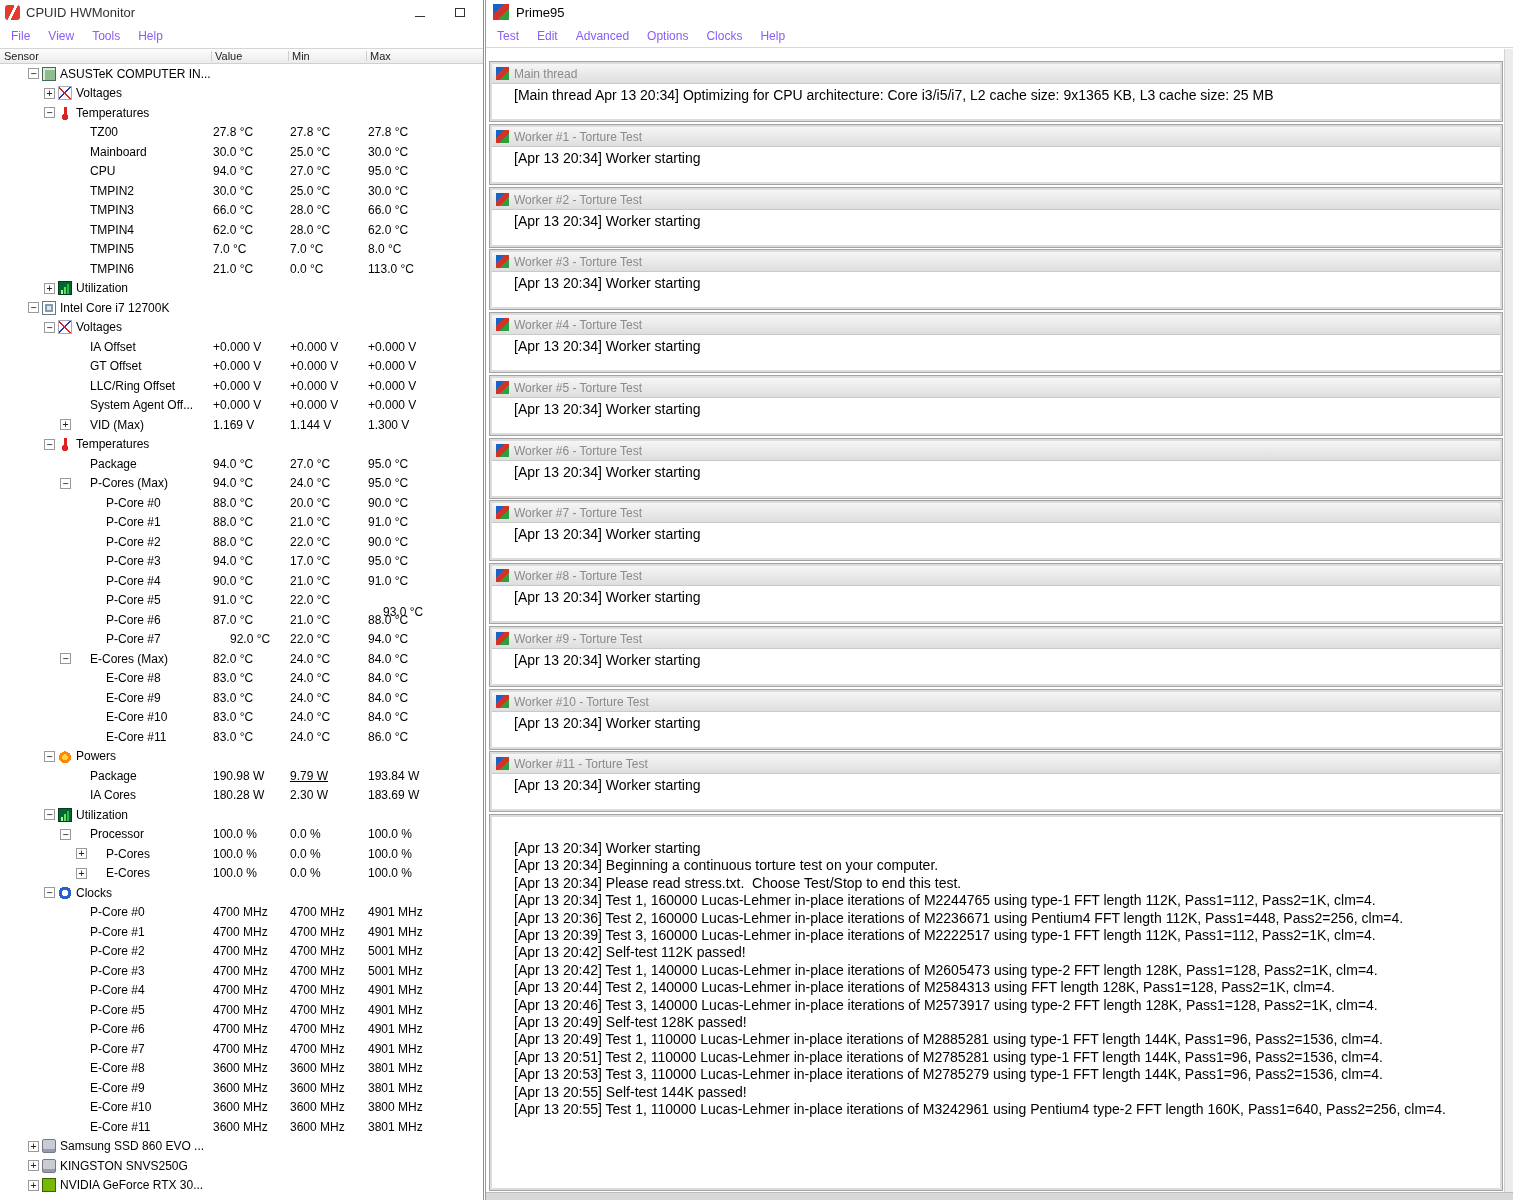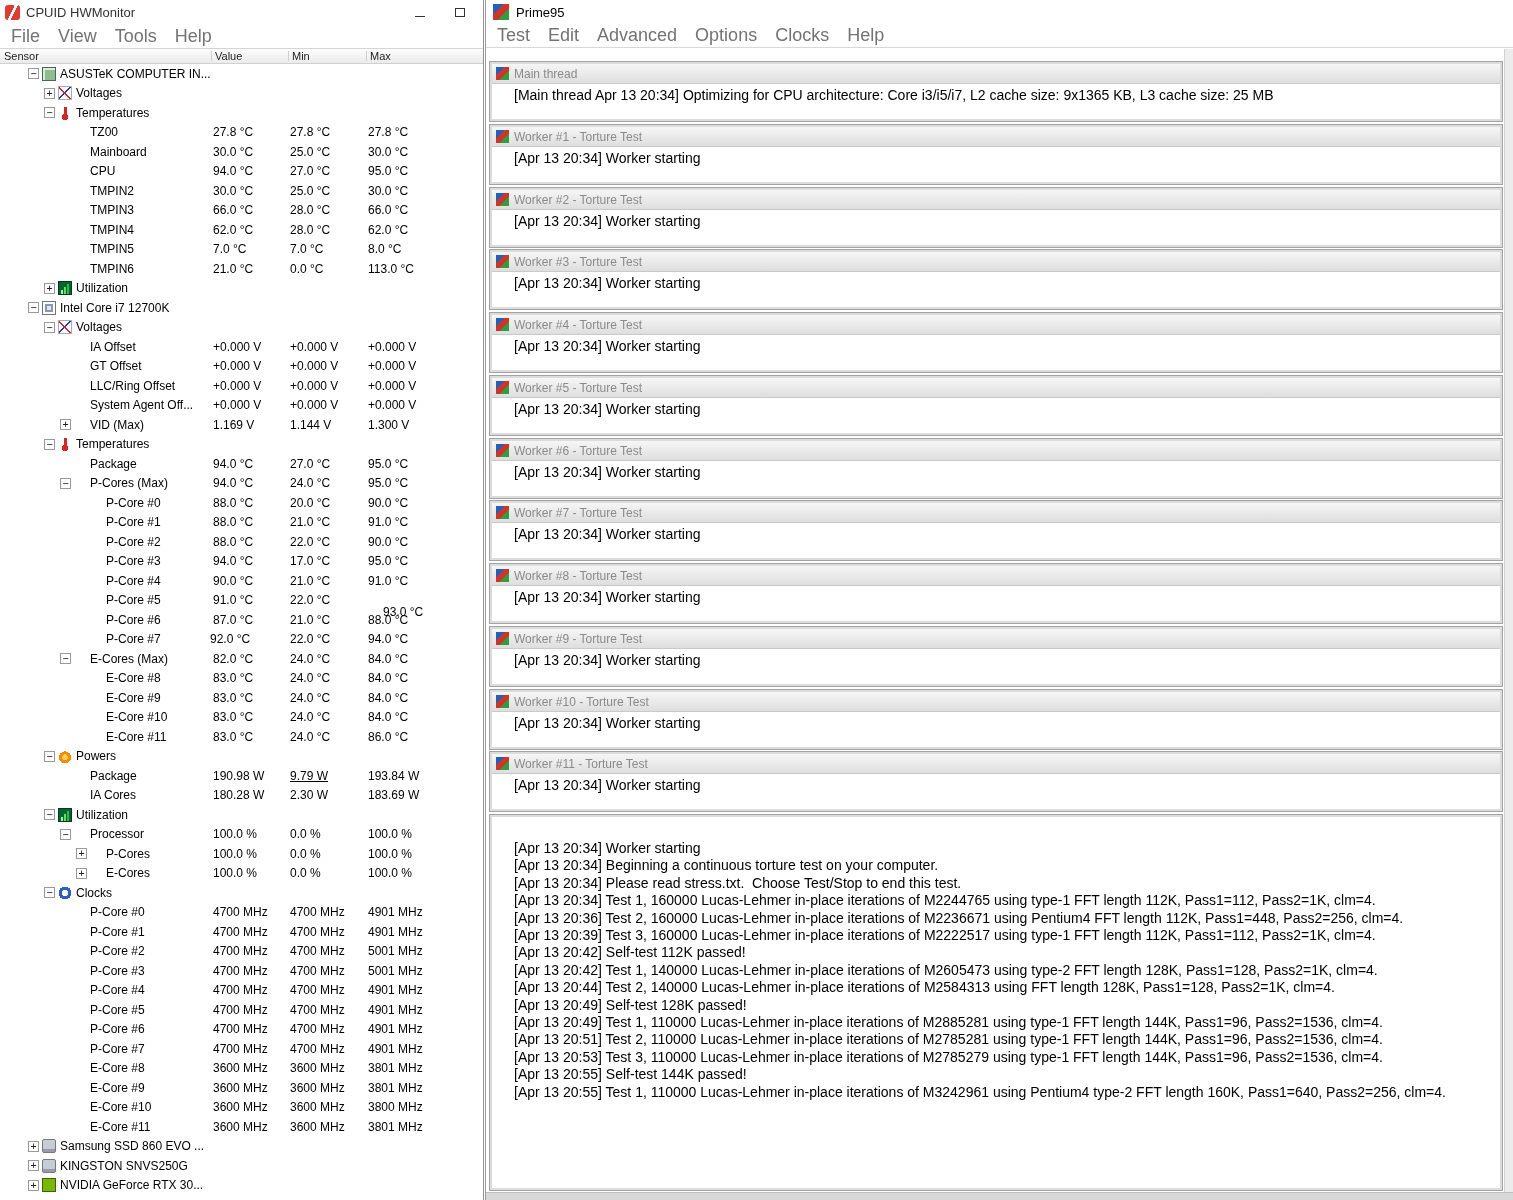--- a/index.html
+++ b/index.html
@@ -12,21 +12,21 @@
   .hw-titlebar{position:relative;height:24px;display:flex;align-items:center;padding-left:5px;background:#fff;}
   .hw-app-icon{width:15px;height:15px;border-radius:3px;flex:none;margin-right:6px;
     background:linear-gradient(115deg,transparent 0 44%,#fff 44% 58%,transparent 58%),#e23b2e;}
   .hw-title{font-size:13px;color:#333;}
   .cap-btn{position:absolute;top:0;width:30px;height:24px;display:flex;align-items:center;justify-content:center;}
   .hw-min{right:48px;}
   .hw-max{right:8px;}
   .glyph-min{width:10px;height:1px;background:#333;margin-top:8px;}
   .glyph-max{width:10px;height:9px;border:1px solid #333;}
   .menubar{display:flex;align-items:center;height:24px;padding-left:2px;background:#fff;}
-  .menu-item{font-size:18px;color:#737373;padding:3px 9px;white-space:nowrap;}
+  .menu-item{font-size:12px;color:#8b5cf6;padding:3px 9px;white-space:nowrap;}
   .hw-header{position:relative;height:16px;background:linear-gradient(#fdfdfd,#ebebeb);
     border-top:1px solid #d5d5d5;border-bottom:1px solid #d0d0d0;font-size:11px;color:#222;}
   .hcell{position:absolute;top:1px;white-space:nowrap;}
   .hsep{position:absolute;top:2px;bottom:2px;width:1px;background:#cfcfcf;}
   .hw-rows{position:absolute;top:64px;left:0;right:0;bottom:0;overflow:hidden;background:#fff;}
   .hw-row{position:relative;height:19.5px;display:flex;align-items:center;font-size:12px;color:#000;}
   .spacer{flex:none;display:inline-block;height:1px;}
   .exp{flex:none;width:11px;height:11px;border:1px solid #9a9a9a;background:#fff;color:#222;
     font-size:10px;line-height:9px;text-align:center;margin-right:3px;font-family:"DejaVu Sans Mono",monospace;}
   .icon{flex:none;width:14px;height:14px;margin-right:4px;display:inline-block;}
@@ -300,21 +300,21 @@
         <div class="hw-row">
           <span class="spacer" style="width: 106px;"></span>
           <span class="lab">P-Core #6</span>
           <span class="val" style="left: 213px;">87.0 °C</span>
           <span class="val" style="left: 290px;">21.0 °C</span>
           <span class="val" style="left: 368px;">88.0 °C</span>
         </div>
         <div class="hw-row">
           <span class="spacer" style="width: 106px;"></span>
           <span class="lab">P-Core #7</span>
-          <span class="val" style="left: 210px;">92.0 °C</span>
+          <span class="val" style="left: 230px;">92.0 °C</span>
           <span class="val" style="left: 290px;">22.0 °C</span>
           <span class="val" style="left: 368px;">94.0 °C</span>
         </div>
         <div class="hw-row">
           <span class="spacer" style="width: 60px;"></span>
           <span class="exp">−</span>
           <span class="icon-gap"></span>
           <span class="lab">E-Cores (Max)</span>
           <span class="val" style="left: 213px;">82.0 °C</span>
           <span class="val" style="left: 290px;">24.0 °C</span>
@@ -638,20 +638,21 @@
           <div class="child-body">
             <div class="logline">[Apr 13 20:34] Worker starting</div>
             <div class="logline">[Apr 13 20:34] Beginning a continuous torture test on your computer.</div>
             <div class="logline">[Apr 13 20:34] Please read stress.txt.  Choose Test/Stop to end this test.</div>
             <div class="logline">[Apr 13 20:34] Test 1, 160000 Lucas-Lehmer in-place iterations of M2244765 using type-1 FFT length 112K, Pass1=112, Pass2=1K, clm=4.</div>
             <div class="logline">[Apr 13 20:36] Test 2, 160000 Lucas-Lehmer in-place iterations of M2236671 using Pentium4 FFT length 112K, Pass1=448, Pass2=256, clm=4.</div>
             <div class="logline">[Apr 13 20:39] Test 3, 160000 Lucas-Lehmer in-place iterations of M2222517 using type-1 FFT length 112K, Pass1=112, Pass2=1K, clm=4.</div>
             <div class="logline">[Apr 13 20:42] Self-test 112K passed!</div>
             <div class="logline">[Apr 13 20:42] Test 1, 140000 Lucas-Lehmer in-place iterations of M2605473 using type-2 FFT length 128K, Pass1=128, Pass2=1K, clm=4.</div>
             <div class="logline">[Apr 13 20:44] Test 2, 140000 Lucas-Lehmer in-place iterations of M2584313 using FFT length 128K, Pass1=128, Pass2=1K, clm=4.</div>
+            <div class="logline">[Apr 13 20:46] Test 3, 140000 Lucas-Lehmer in-place iterations of M2573917 using type-2 FFT length 128K, Pass1=128, Pass2=1K, clm=4.</div>
             <div class="logline">[Apr 13 20:49] Self-test 128K passed!</div>
             <div class="logline">[Apr 13 20:49] Test 1, 110000 Lucas-Lehmer in-place iterations of M2885281 using type-1 FFT length 144K, Pass1=96, Pass2=1536, clm=4.</div>
             <div class="logline">[Apr 13 20:51] Test 2, 110000 Lucas-Lehmer in-place iterations of M2785281 using type-1 FFT length 144K, Pass1=96, Pass2=1536, clm=4.</div>
             <div class="logline">[Apr 13 20:53] Test 3, 110000 Lucas-Lehmer in-place iterations of M2785279 using type-1 FFT length 144K, Pass1=96, Pass2=1536, clm=4.</div>
             <div class="logline">[Apr 13 20:55] Self-test 144K passed!</div>
             <div class="logline">[Apr 13 20:55] Test 1, 110000 Lucas-Lehmer in-place iterations of M3242961 using Pentium4 type-2 FFT length 160K, Pass1=640, Pass2=256, clm=4.</div>
           </div>
         </section>
       </div>
     <div class="mdi-scrollbar"></div>

